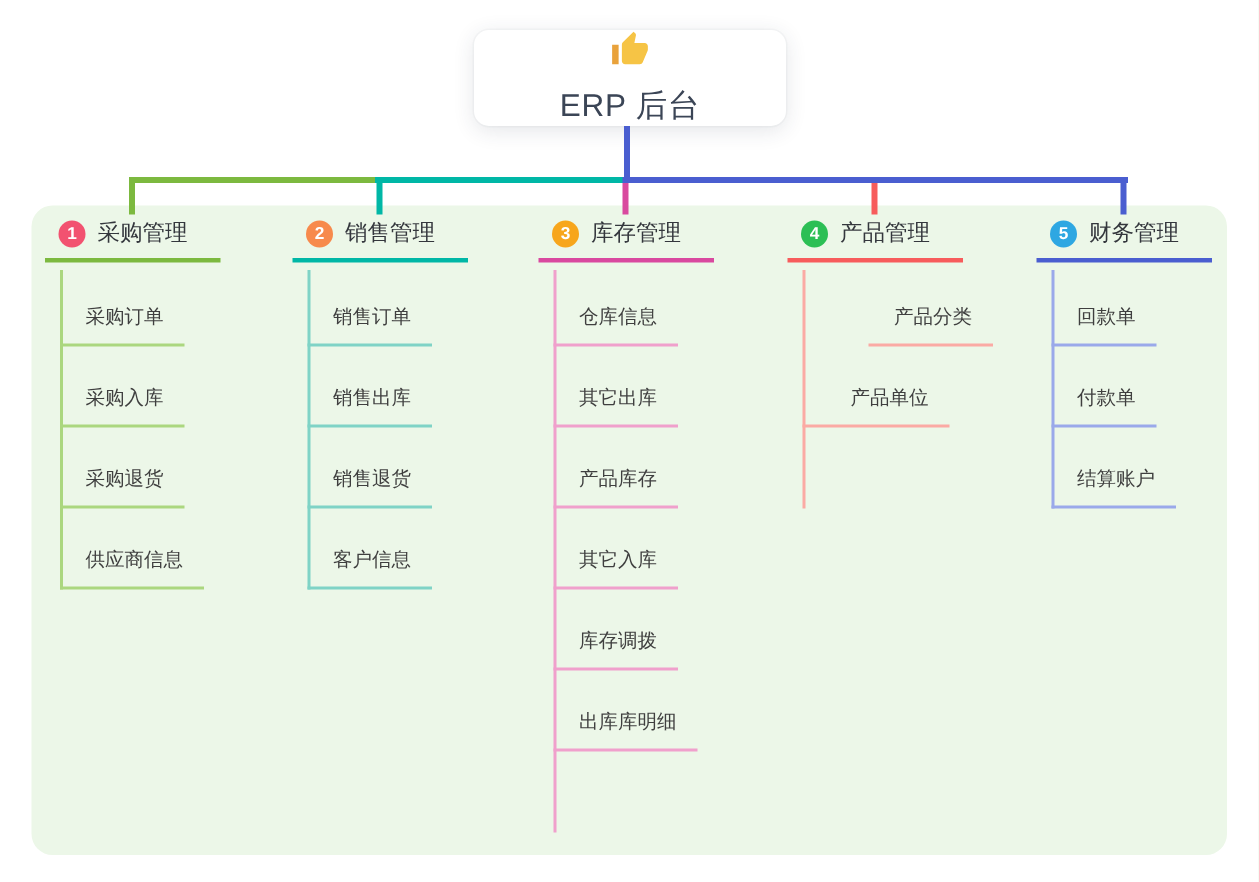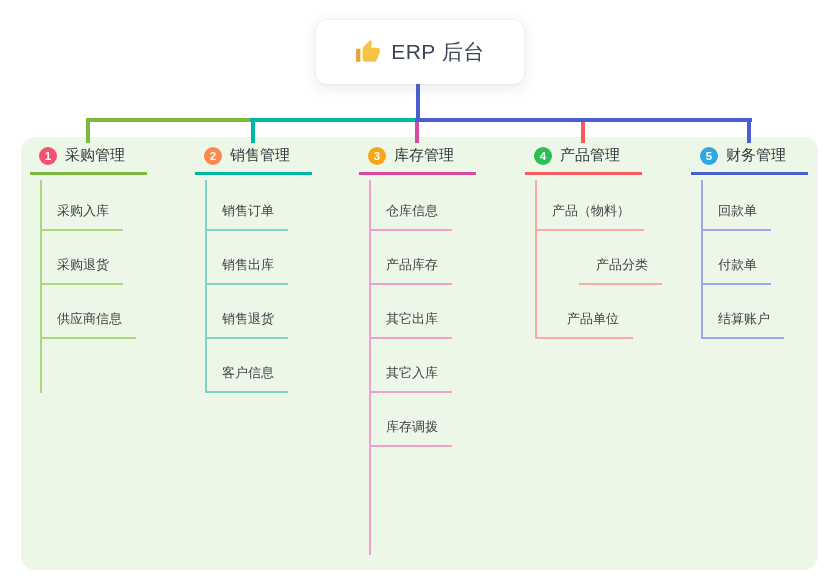--- a/index.html
+++ b/index.html
@@ -8,21 +8,21 @@
     background:#ffffff;
     font-family:"Liberation Sans","DejaVu Sans",sans-serif;
   }
   .canvas{position:absolute;inset:0;}
 
   
   .root-node{
     position:absolute;left:316px;top:20px;width:208px;height:64px;
     background:#ffffff;border-radius:10px;
     box-shadow:0 3px 14px rgba(40,50,70,.12), 0 0 0 1px rgba(40,50,70,.03);
-    display:flex;align-items:center;justify-content:center;gap:10px;
+    display:flex;align-items:center;justify-content:center;gap:10px;flex-direction:column;
   }
   .root-node .title{font-size:21px;color:#3b4556;font-weight:500;letter-spacing:.5px;}
   .root-node svg{display:block;}
 
   .panel{
     position:absolute;left:21px;top:137px;width:797px;height:433px;
     border-radius:14px;background:#ecf7e8;
   }
 
   .seg{position:absolute;}
@@ -76,20 +76,23 @@
       <div class="seg" style="left: 415px; top: 122px; width: 4px; height: 21px; background: rgb(217, 73, 159);"></div>
       <div class="seg" style="left: 581px; top: 122px; width: 4px; height: 21px; background: rgb(247, 92, 92);"></div>
       <div class="seg" style="left: 747px; top: 118px; width: 4px; height: 25px; background: rgb(74, 94, 208);"></div>
       <div class="branch-title" style="left: 30px; top: 146px; width: 117px; border-bottom-color: rgb(124, 185, 63);">
         <span class="badge" style="background: rgb(242, 82, 112);">1</span>
         <span class="blabel">采购管理</span>
       </div>
       <div class="vline" style="left: 40px; top: 180px; height: 213px; background: rgb(171, 215, 127);"></div>
       <div class="items" style="left: 40px; top: 177px;">
         <div class="sub-item" style="border-bottom-color: rgb(171, 215, 127);">
+          <span>采购订单</span>
+        </div>
+        <div class="sub-item" style="border-bottom-color: rgb(171, 215, 127);">
           <span>采购入库</span>
         </div>
         <div class="sub-item" style="border-bottom-color: rgb(171, 215, 127);">
           <span>采购退货</span>
         </div>
         <div class="sub-item" style="border-bottom-color: rgb(171, 215, 127);">
           <span>供应商信息</span>
         </div>
       </div>
       <div class="branch-title" style="left: 195px; top: 146px; width: 117px; border-bottom-color: rgb(0, 183, 166);">
@@ -114,41 +117,41 @@
       <div class="branch-title" style="left: 359px; top: 146px; width: 117px; border-bottom-color: rgb(217, 73, 159);">
         <span class="badge" style="background: rgb(247, 166, 28);">3</span>
         <span class="blabel">库存管理</span>
       </div>
       <div class="vline" style="left: 369px; top: 180px; height: 375px; background: rgb(240, 160, 204);"></div>
       <div class="items" style="left: 369px; top: 177px;">
         <div class="sub-item" style="border-bottom-color: rgb(240, 160, 204);">
           <span>仓库信息</span>
         </div>
         <div class="sub-item" style="border-bottom-color: rgb(240, 160, 204);">
-          <span>产品库存</span>
+          <span>其它出库</span>
         </div>
         <div class="sub-item" style="border-bottom-color: rgb(240, 160, 204);">
-          <span>其它出库</span>
+          <span>产品库存</span>
         </div>
         <div class="sub-item" style="border-bottom-color: rgb(240, 160, 204); justify-content: center;">
           <span>其它入库</span>
         </div>
         <div class="sub-item" style="border-bottom-color: rgb(240, 160, 204);">
           <span>库存调拨</span>
+        </div>
+        <div class="sub-item" style="border-bottom-color: rgb(240, 160, 204);">
+          <span>出库库明细</span>
         </div>
       </div>
       <div class="branch-title" style="left: 525px; top: 146px; width: 117px; border-bottom-color: rgb(247, 92, 92);">
         <span class="badge" style="background: rgb(44, 191, 85);">4</span>
         <span class="blabel">产品管理</span>
       </div>
       <div class="vline" style="left: 535px; top: 180px; height: 159px; background: rgb(251, 170, 164);"></div>
       <div class="items" style="left: 535px; top: 177px;">
-        <div class="sub-item" style="border-bottom-color: rgb(251, 170, 164);">
-          <span>产品（物料）</span>
-        </div>
         <div class="sub-item" style="border-bottom-color: rgb(251, 170, 164); margin-left: 44px;">
           <span>产品分类</span>
         </div>
         <div class="sub-item" style="border-bottom-color: rgb(251, 170, 164); padding-left: 32px;">
           <span>产品单位</span>
         </div>
       </div>
       <div class="branch-title" style="left: 691px; top: 146px; width: 117px; border-bottom-color: rgb(74, 94, 208);">
         <span class="badge" style="background: rgb(46, 167, 226);">5</span>
         <span class="blabel">财务管理</span>

